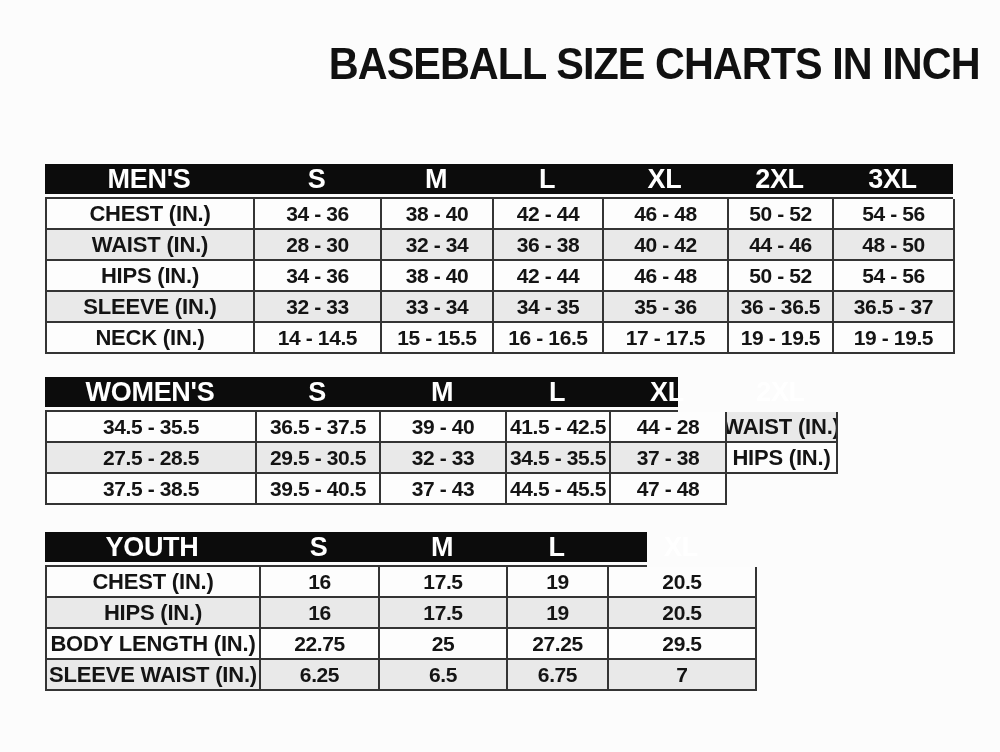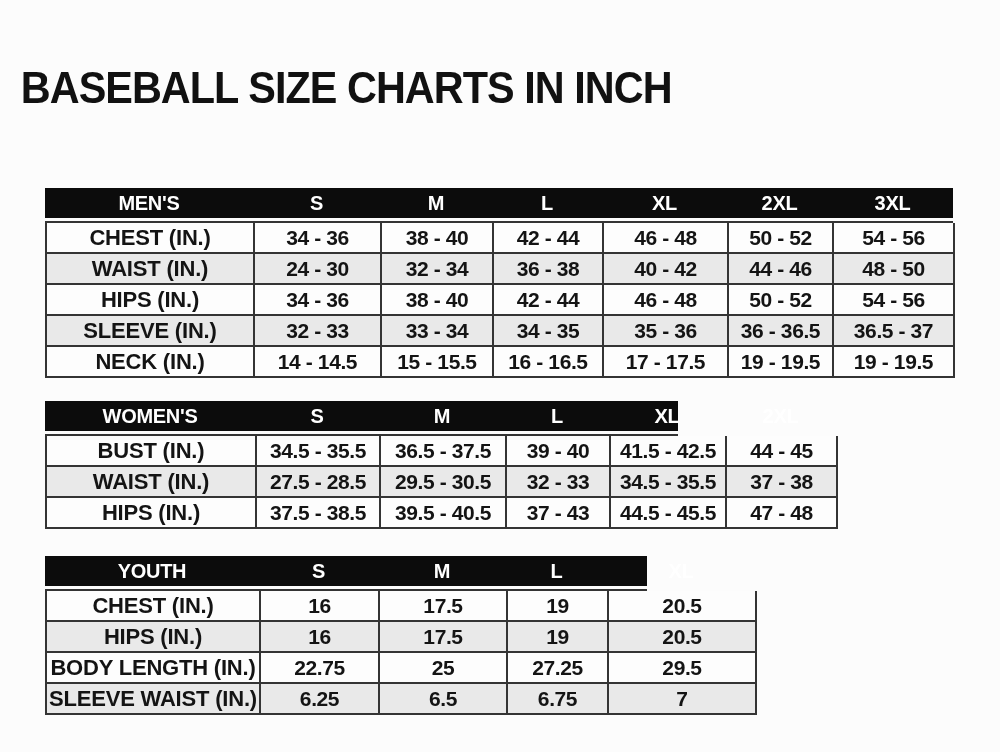--- a/index.html
+++ b/index.html
@@ -14,22 +14,22 @@
   *{margin:0;padding:0;box-sizing:border-box;}
   html,body{width:1000px;height:752px;}
   body{
     background:var(--page-bg);
     font-family:"Liberation Sans","DejaVu Sans",sans-serif;
     color:var(--text);
     overflow:hidden;
   }
   .page{width:1000px;height:752px;position:relative;}
   h1.page-title{
-    padding-top:66px;
-    text-align:left;
+    padding-top:42px;
+    text-align:right;
     font-size:44px;
     font-weight:bold;
     line-height:1.0;
     color:#111;
     white-space:nowrap;
   }
   h1.page-title .tstretch{
     display:inline-block;
     transform:scaleX(0.94);
     letter-spacing:-1px;
@@ -38,21 +38,21 @@
   .size-table{margin-top:0;}
   .size-table .thead{
     display:grid;
     height:30px;
     background:var(--header-bg);
     margin-bottom:3px;
   }
   .size-table .thead span{
     color:var(--header-text);
     font-weight:bold;
-    font-size:20px;
+    font-size:27px;
     letter-spacing:-0.3px;
     display:flex;
     align-items:center;
     justify-content:center;
     white-space:nowrap;
   }
   .size-table .tbody{
     display:grid;
     border-top:2px solid var(--border);
     border-left:2px solid var(--border);
@@ -100,21 +100,21 @@
         </div>
         <div class="tbody" style="grid-template-columns: 208px 127px 112px 110px 125px 105px 121px;">
           <div class="cell label">CHEST (IN.)</div>
           <div class="cell">34 - 36</div>
           <div class="cell">38 - 40</div>
           <div class="cell">42 - 44</div>
           <div class="cell">46 - 48</div>
           <div class="cell">50 - 52</div>
           <div class="cell">54 - 56</div>
           <div class="cell label alt">WAIST (IN.)</div>
-          <div class="cell alt">24 - 30</div>
+          <div class="cell alt">28 - 30</div>
           <div class="cell alt">32 - 34</div>
           <div class="cell alt">36 - 38</div>
           <div class="cell alt">40 - 42</div>
           <div class="cell alt">44 - 46</div>
           <div class="cell alt">48 - 50</div>
           <div class="cell label">HIPS (IN.)</div>
           <div class="cell">34 - 36</div>
           <div class="cell">38 - 40</div>
           <div class="cell">42 - 44</div>
           <div class="cell">46 - 48</div>
@@ -139,26 +139,25 @@
       <section class="size-table" id="table-womens" style="width: 633px;">
         <div class="thead" style="grid-template-columns: 210px 124px 126px 104px 116px 111px;">
           <span>WOMEN'S</span>
           <span>S</span>
           <span>M</span>
           <span>L</span>
           <span>XL</span>
           <span>2XL</span>
         </div>
         <div class="tbody" style="grid-template-columns: 210px 124px 126px 104px 116px 111px;">
-          <div class="cell label">BUST (IN.)</div>
           <div class="cell">34.5 - 35.5</div>
           <div class="cell">36.5 - 37.5</div>
           <div class="cell">39 - 40</div>
           <div class="cell">41.5 - 42.5</div>
-          <div class="cell">44 - 45</div>
+          <div class="cell">44 - 28</div>
           <div class="cell label alt">WAIST (IN.)</div>
           <div class="cell alt">27.5 - 28.5</div>
           <div class="cell alt">29.5 - 30.5</div>
           <div class="cell alt">32 - 33</div>
           <div class="cell alt">34.5 - 35.5</div>
           <div class="cell alt">37 - 38</div>
           <div class="cell label">HIPS (IN.)</div>
           <div class="cell">37.5 - 38.5</div>
           <div class="cell">39.5 - 40.5</div>
           <div class="cell">37 - 43</div>

